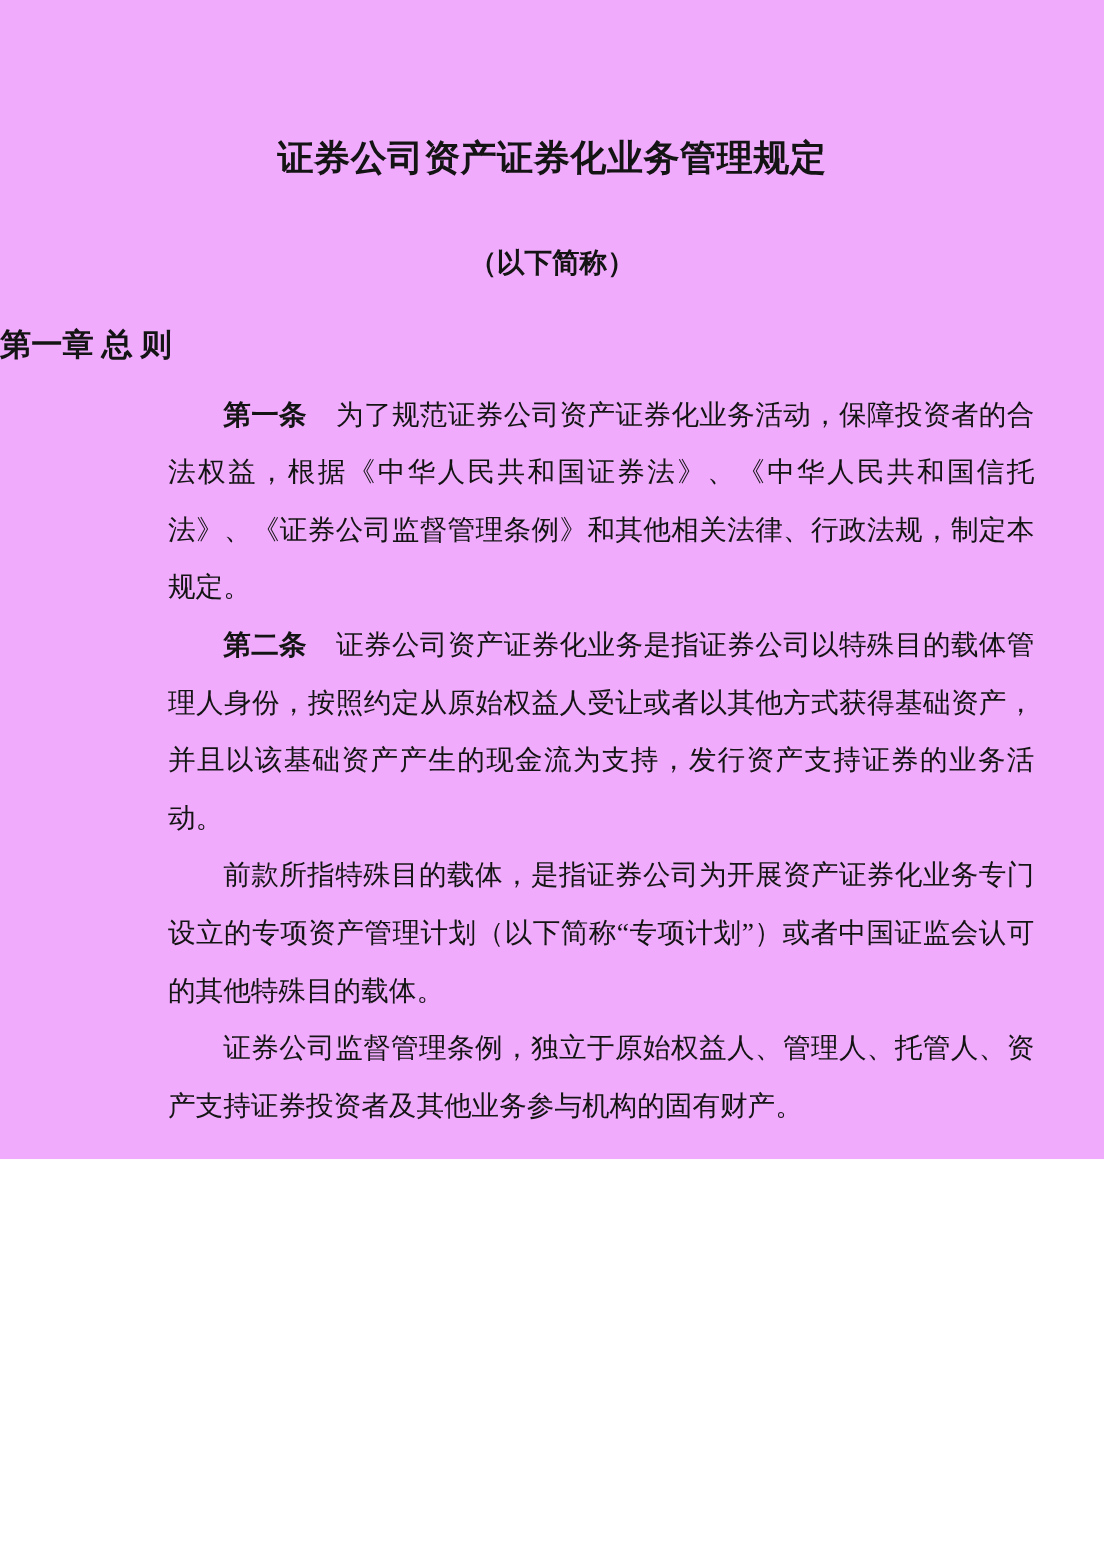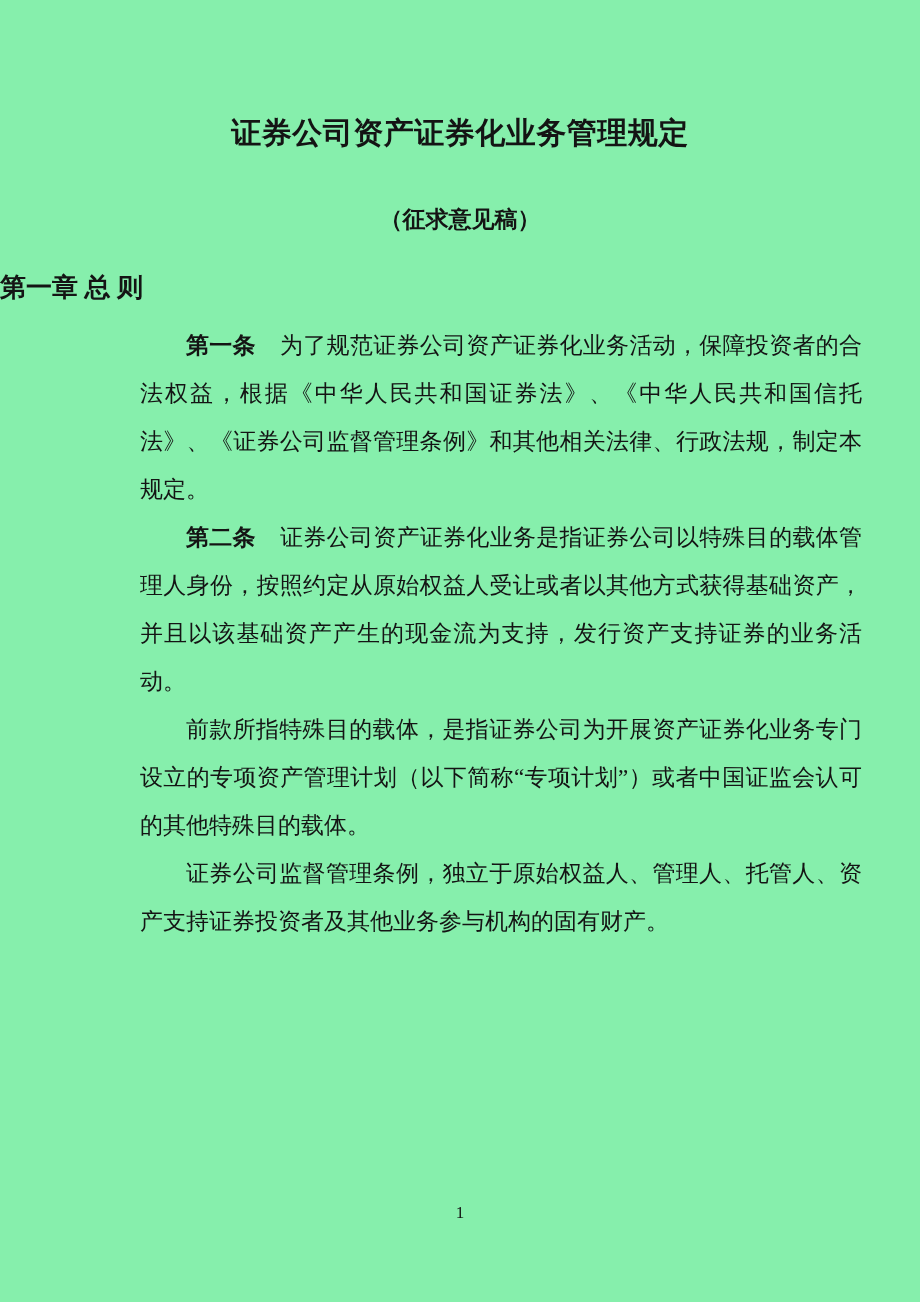--- a/index.html
+++ b/index.html
@@ -3,22 +3,22 @@
 <meta charset="utf-8">
 <style>
   html, body {
     margin: 0;
     padding: 0;
     background: #ffffff;
   }
   .page {
     position: relative;
     width: 920px;
-    height: 1302px;
-    background: #86efac;
+    height: 966px;
+    background: #f0abfc;
     color: #141414;
     font-family: "Liberation Serif", "DejaVu Serif", serif;
     padding-top: 112px;
     box-sizing: border-box;
     overflow: hidden;
   }
   .doc-title {
     margin: 0;
     text-align: center;
     font-family: "Liberation Sans", "DejaVu Sans", sans-serif;
@@ -68,21 +68,21 @@
     line-height: 22px;
   }
 </style>
 </head>
 <body>
 
 <div class="page">
 
   <h1 class="doc-title">证券公司资产证券化业务管理规定</h1>
 
-  <div class="doc-subtitle">（征求意见稿）</div>
+  <div class="doc-subtitle">（以下简称）</div>
 
   <h2 class="chapter">第一章 总 则</h2>
 
   <div class="body-text">
 
     <p class="para">
       <b class="article-label">第一条</b><span>为了规范证券公司资产证券化业务活动，保障投资者的合法权益，根据《中华人民共和国证券法》、《中华人民共和国信托法》、《证券公司监督管理条例》和其他相关法律、行政法规，制定本规定。</span>
     </p>
 
     <p class="para">

